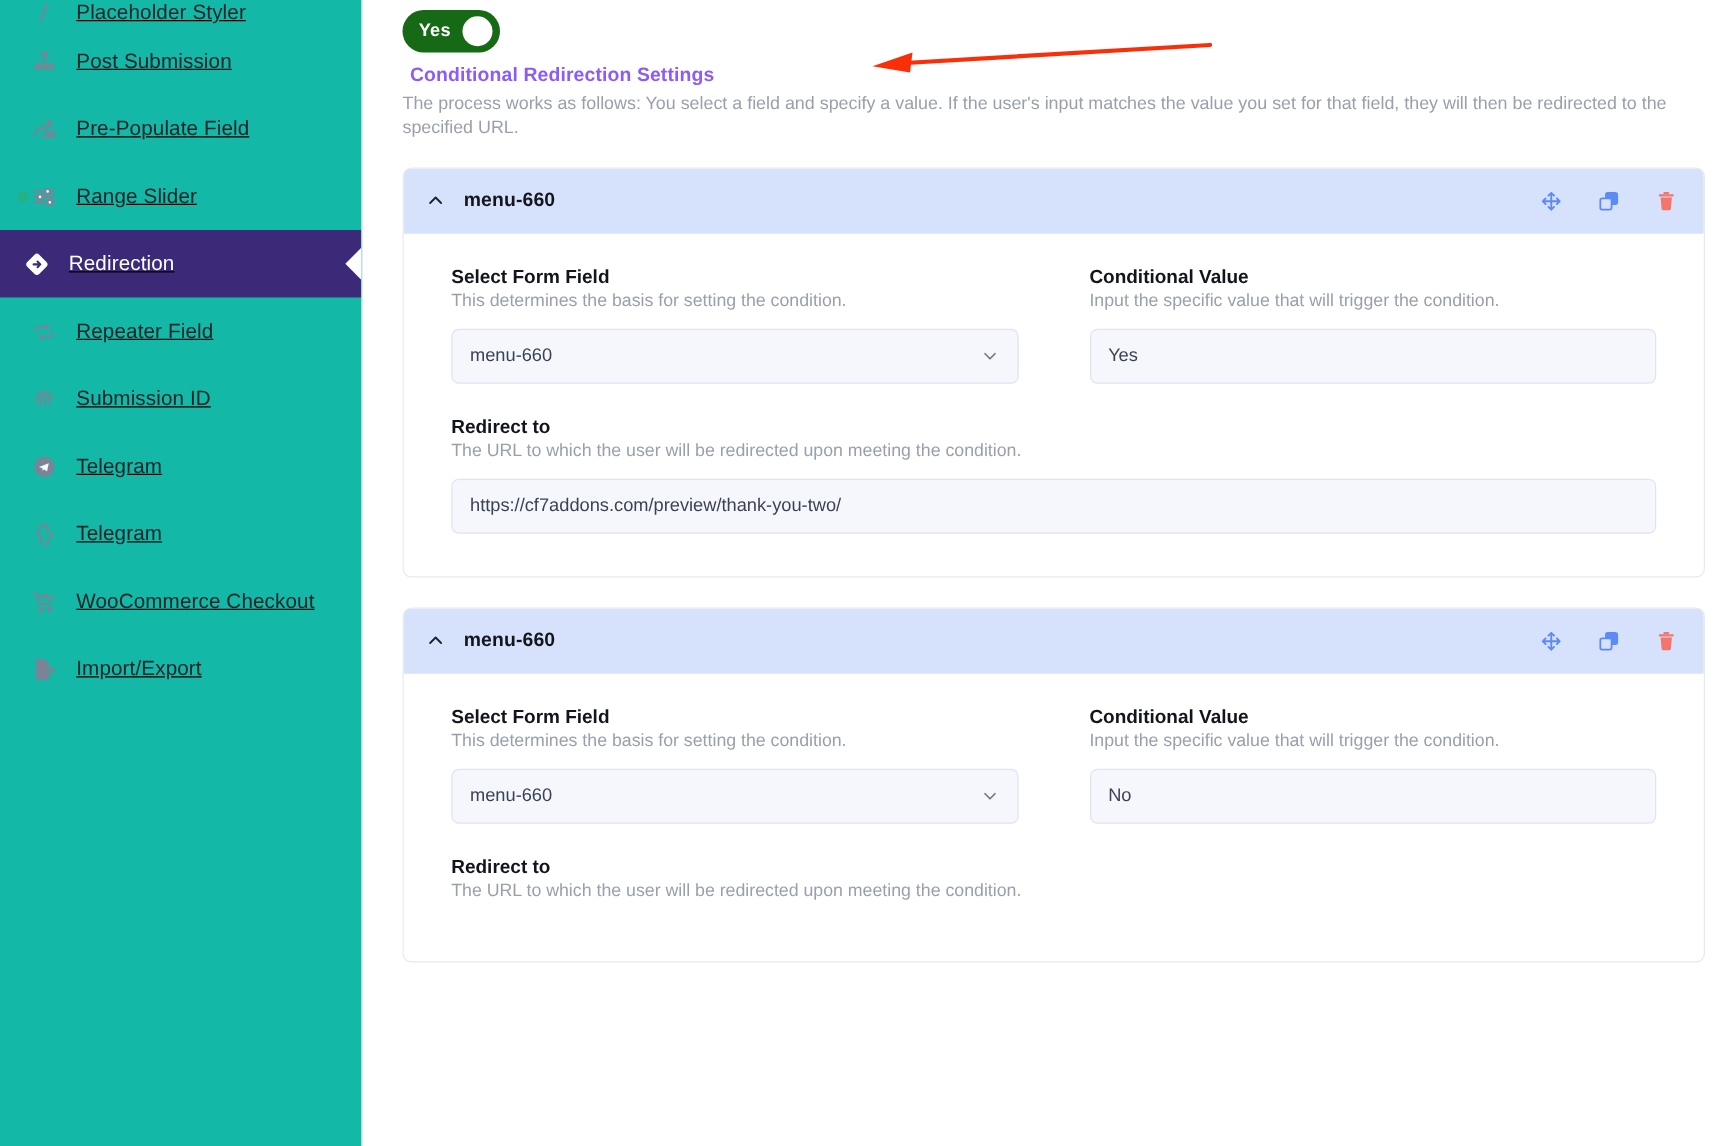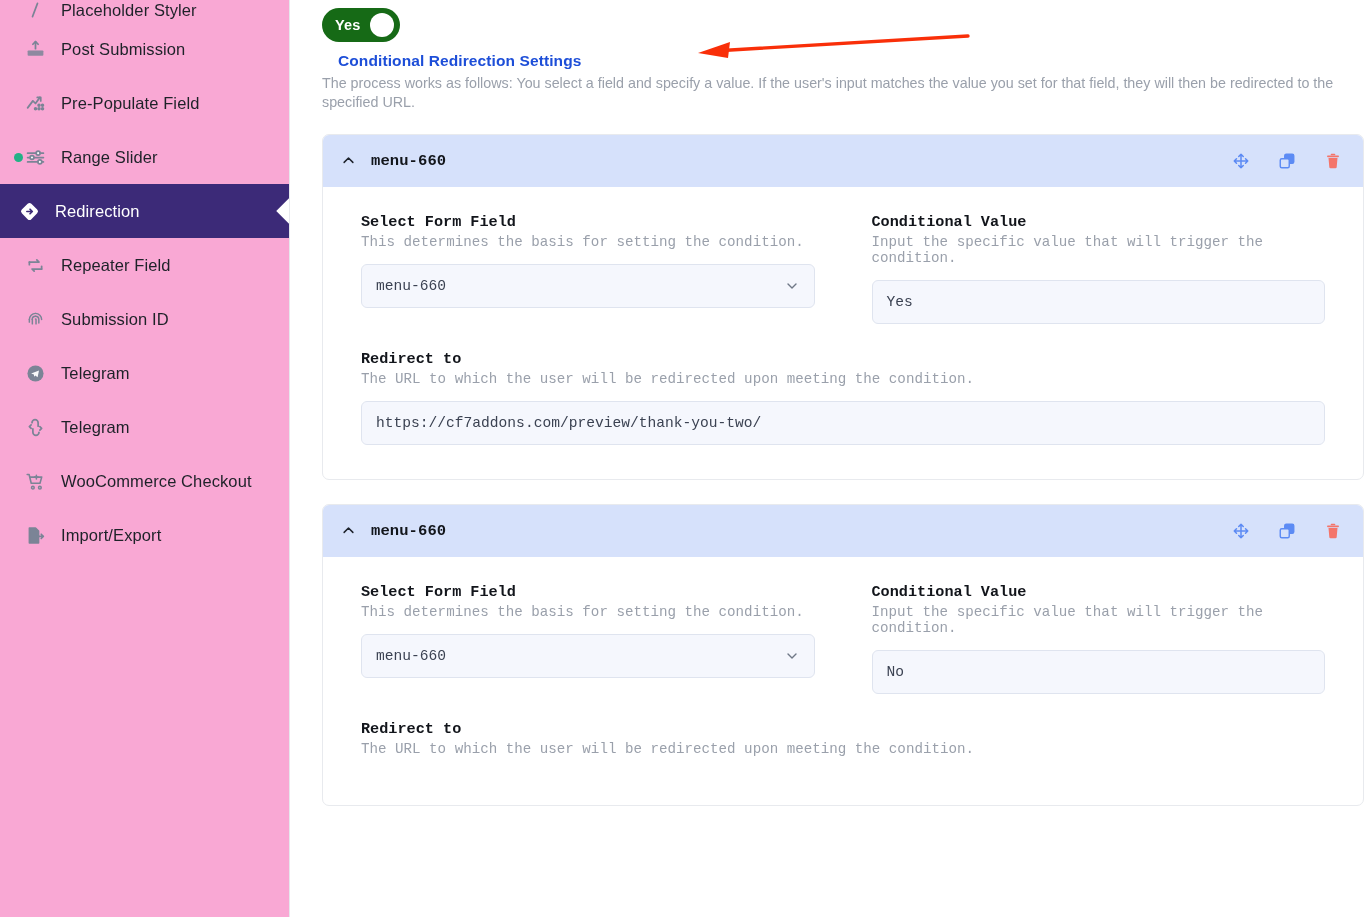--- a/index.html
+++ b/index.html
@@ -11,25 +11,26 @@
     font-family: "Liberation Sans", sans-serif;
     -webkit-font-smoothing: antialiased;
   }
 
   .app { position: relative; width: 1370px; height: 917px; display: flex; }
 
   
   .sidebar {
     width: 290px;
     height: 917px;
-    background: #f9a8d4;
+    background: #14b8a6;
     border-right: 1px solid #e6e8ec;
     position: relative;
     flex: 0 0 290px;
     overflow: hidden;
+    text-decoration: underline;
   }
   .sidebar-inner { position: relative; padding-top: 0; }
 
   .nav-item {
     position: relative;
     display: flex;
     align-items: center;
     height: 54px;
     padding-left: 22px;
     color: #1e2229;
@@ -119,41 +120,40 @@
     position: absolute;
     left: 400px; top: 20px;
     width: 290px; height: 50px;
     pointer-events: none;
   }
 
   
   .section-title {
     font-size: 15.5px;
     font-weight: 700;
-    color: #1d4ed8;
-    margin: 0 0 4px 16px;
+    color: #8b5cf6;
+    margin: 0 0 4px 6px;
     letter-spacing: .1px;
   }
   .section-desc {
     font-size: 14.3px;
     color: #9aa0ab;
     line-height: 1.32;
     margin: 0 0 22px 0;
     max-width: 1040px;
   }
 
   
   .card {
     width: 1042px;
     background: #ffffff;
     border: 1px solid #e8eaee;
     border-radius: 7px;
     margin-bottom: 24px;
     overflow: hidden;
-    font-family: Liberation Mono, monospace;
   }
   .card-header {
     background: #d6e1fb;
     height: 52px;
     display: flex;
     align-items: center;
     padding: 0 20px 0 16px;
     cursor: pointer;
   }
   .chev {

